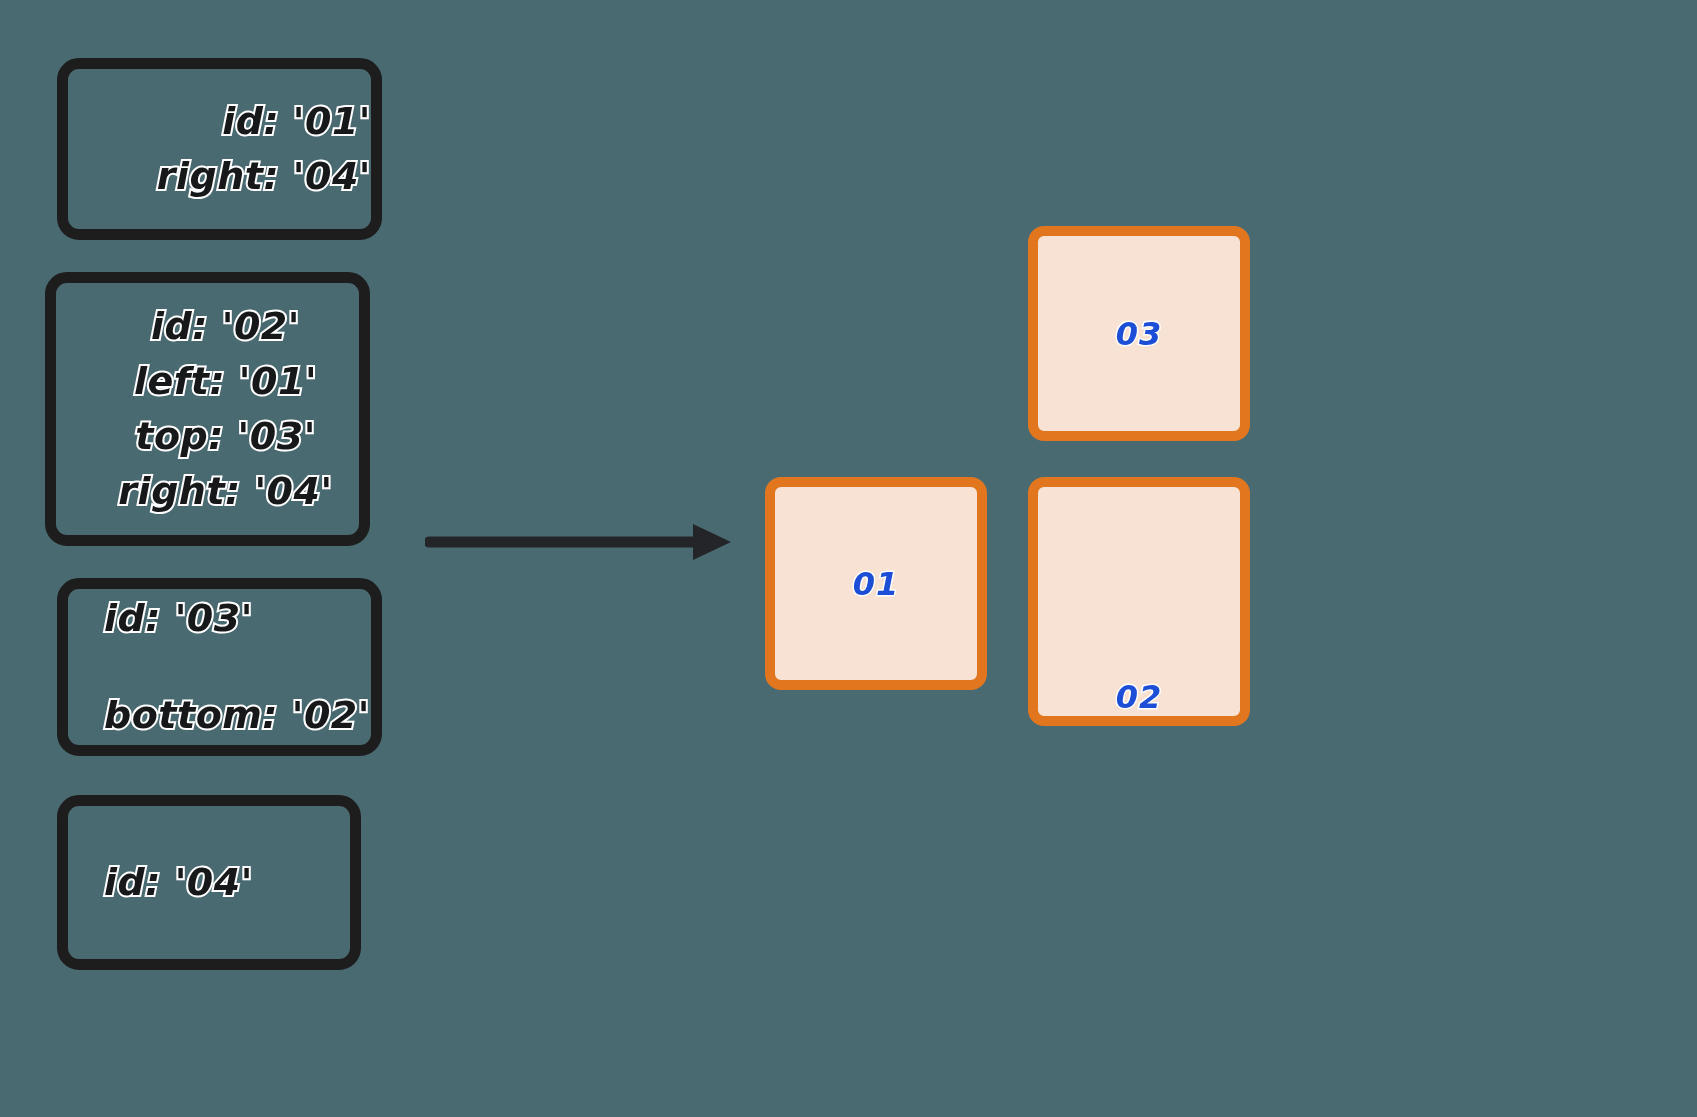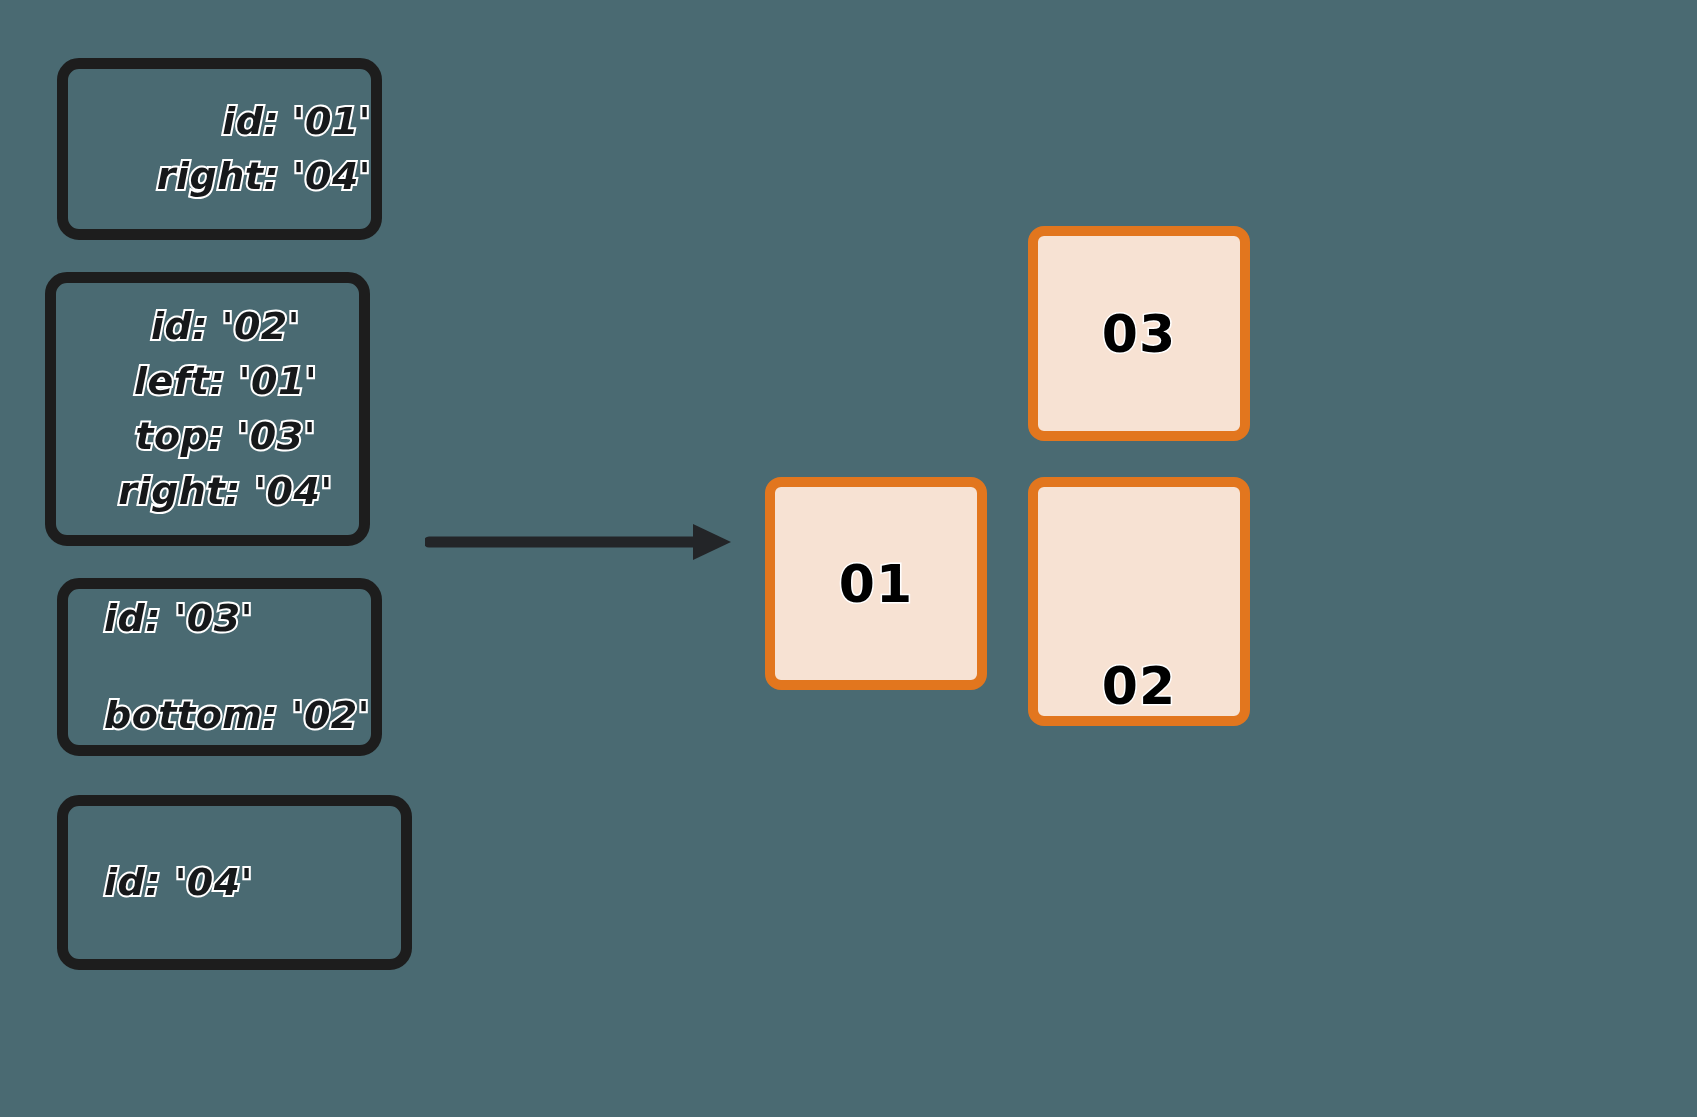--- a/index.html
+++ b/index.html
@@ -41,21 +41,21 @@
     letter-spacing: 0.5px;
     color: #16181a;
     white-space: nowrap;
     -webkit-text-stroke: 4px #ffffff;
     paint-order: stroke fill;
   }
 
   #spec-0 { left: 57px;  top: 58px;  width: 325px; height: 182px; align-items: flex-end; }
   #spec-1 { left: 45px;  top: 272px; width: 325px; height: 274px; align-items: center; }
   #spec-2 { left: 57px;  top: 578px; width: 325px; height: 178px; gap: 41px; }
-  #spec-3 { left: 57px;  top: 795px; width: 355px; height: 175px; }
+  #spec-3 { left: 57px;  top: 795px; width: 304px; height: 175px; }
 
   
   #flow-arrow {
     position: absolute;
     left: 425px;
     top: 498px;
     width: 320px;
     height: 80px;
   }
 
@@ -66,22 +66,23 @@
     background: #f7e2d3;
     border: 10px solid #e2761e;
     border-radius: 16px;
     display: flex;
     align-items: center;
     justify-content: center;
   }
   .tile-label {
     font-family: "DejaVu Sans", sans-serif;
     font-weight: 700;
-    font-size: 52px;
-    color: #000000;
+    font-style: italic;
+    font-size: 32px;
+    color: #1d4ed8;
     letter-spacing: 1px;
     -webkit-text-stroke: 3px #ffffff;
     paint-order: stroke fill;
   }
 
   #tile-03 { left: 1028px; top: 226px; width: 222px; height: 215px; }
   #tile-01 { left: 765px;  top: 477px; width: 222px; height: 213px; justify-content: center; }
   #tile-02 { left: 1028px; top: 477px; width: 222px; height: 249px; align-items: flex-end; }
   #tile-04 { left: 1290px; top: 477px; width: 222px; height: 213px; }
 </style>

